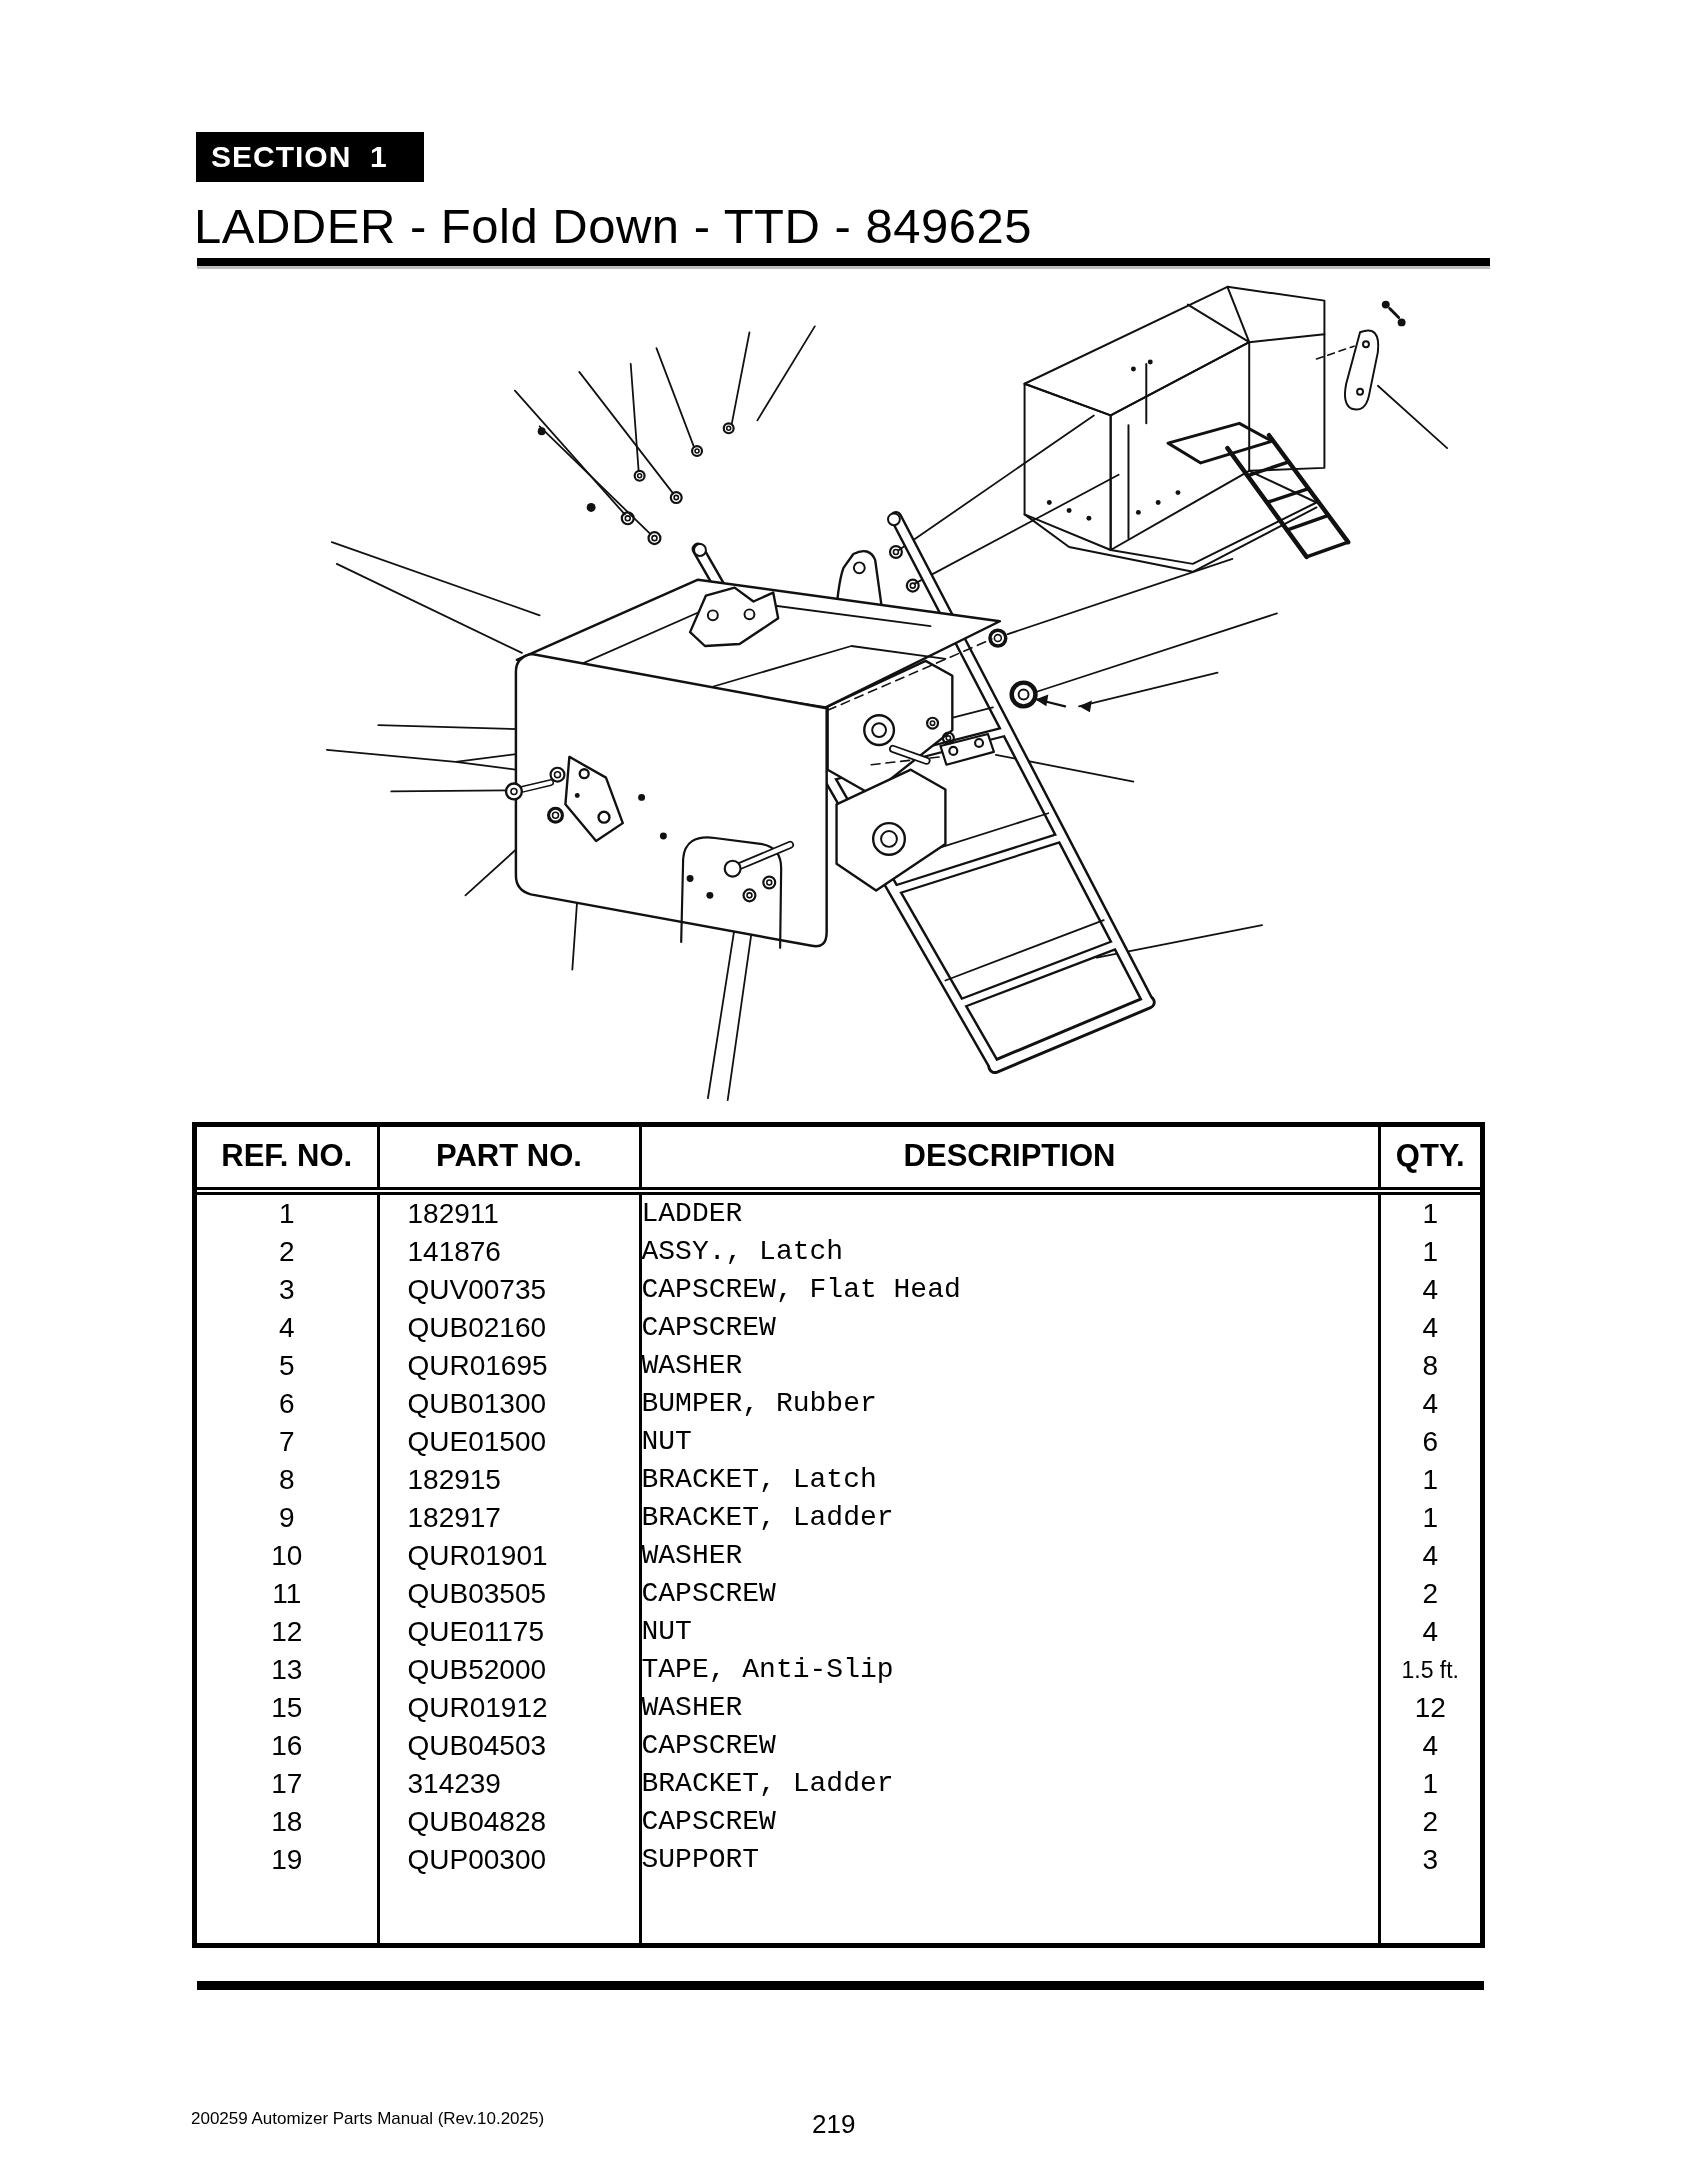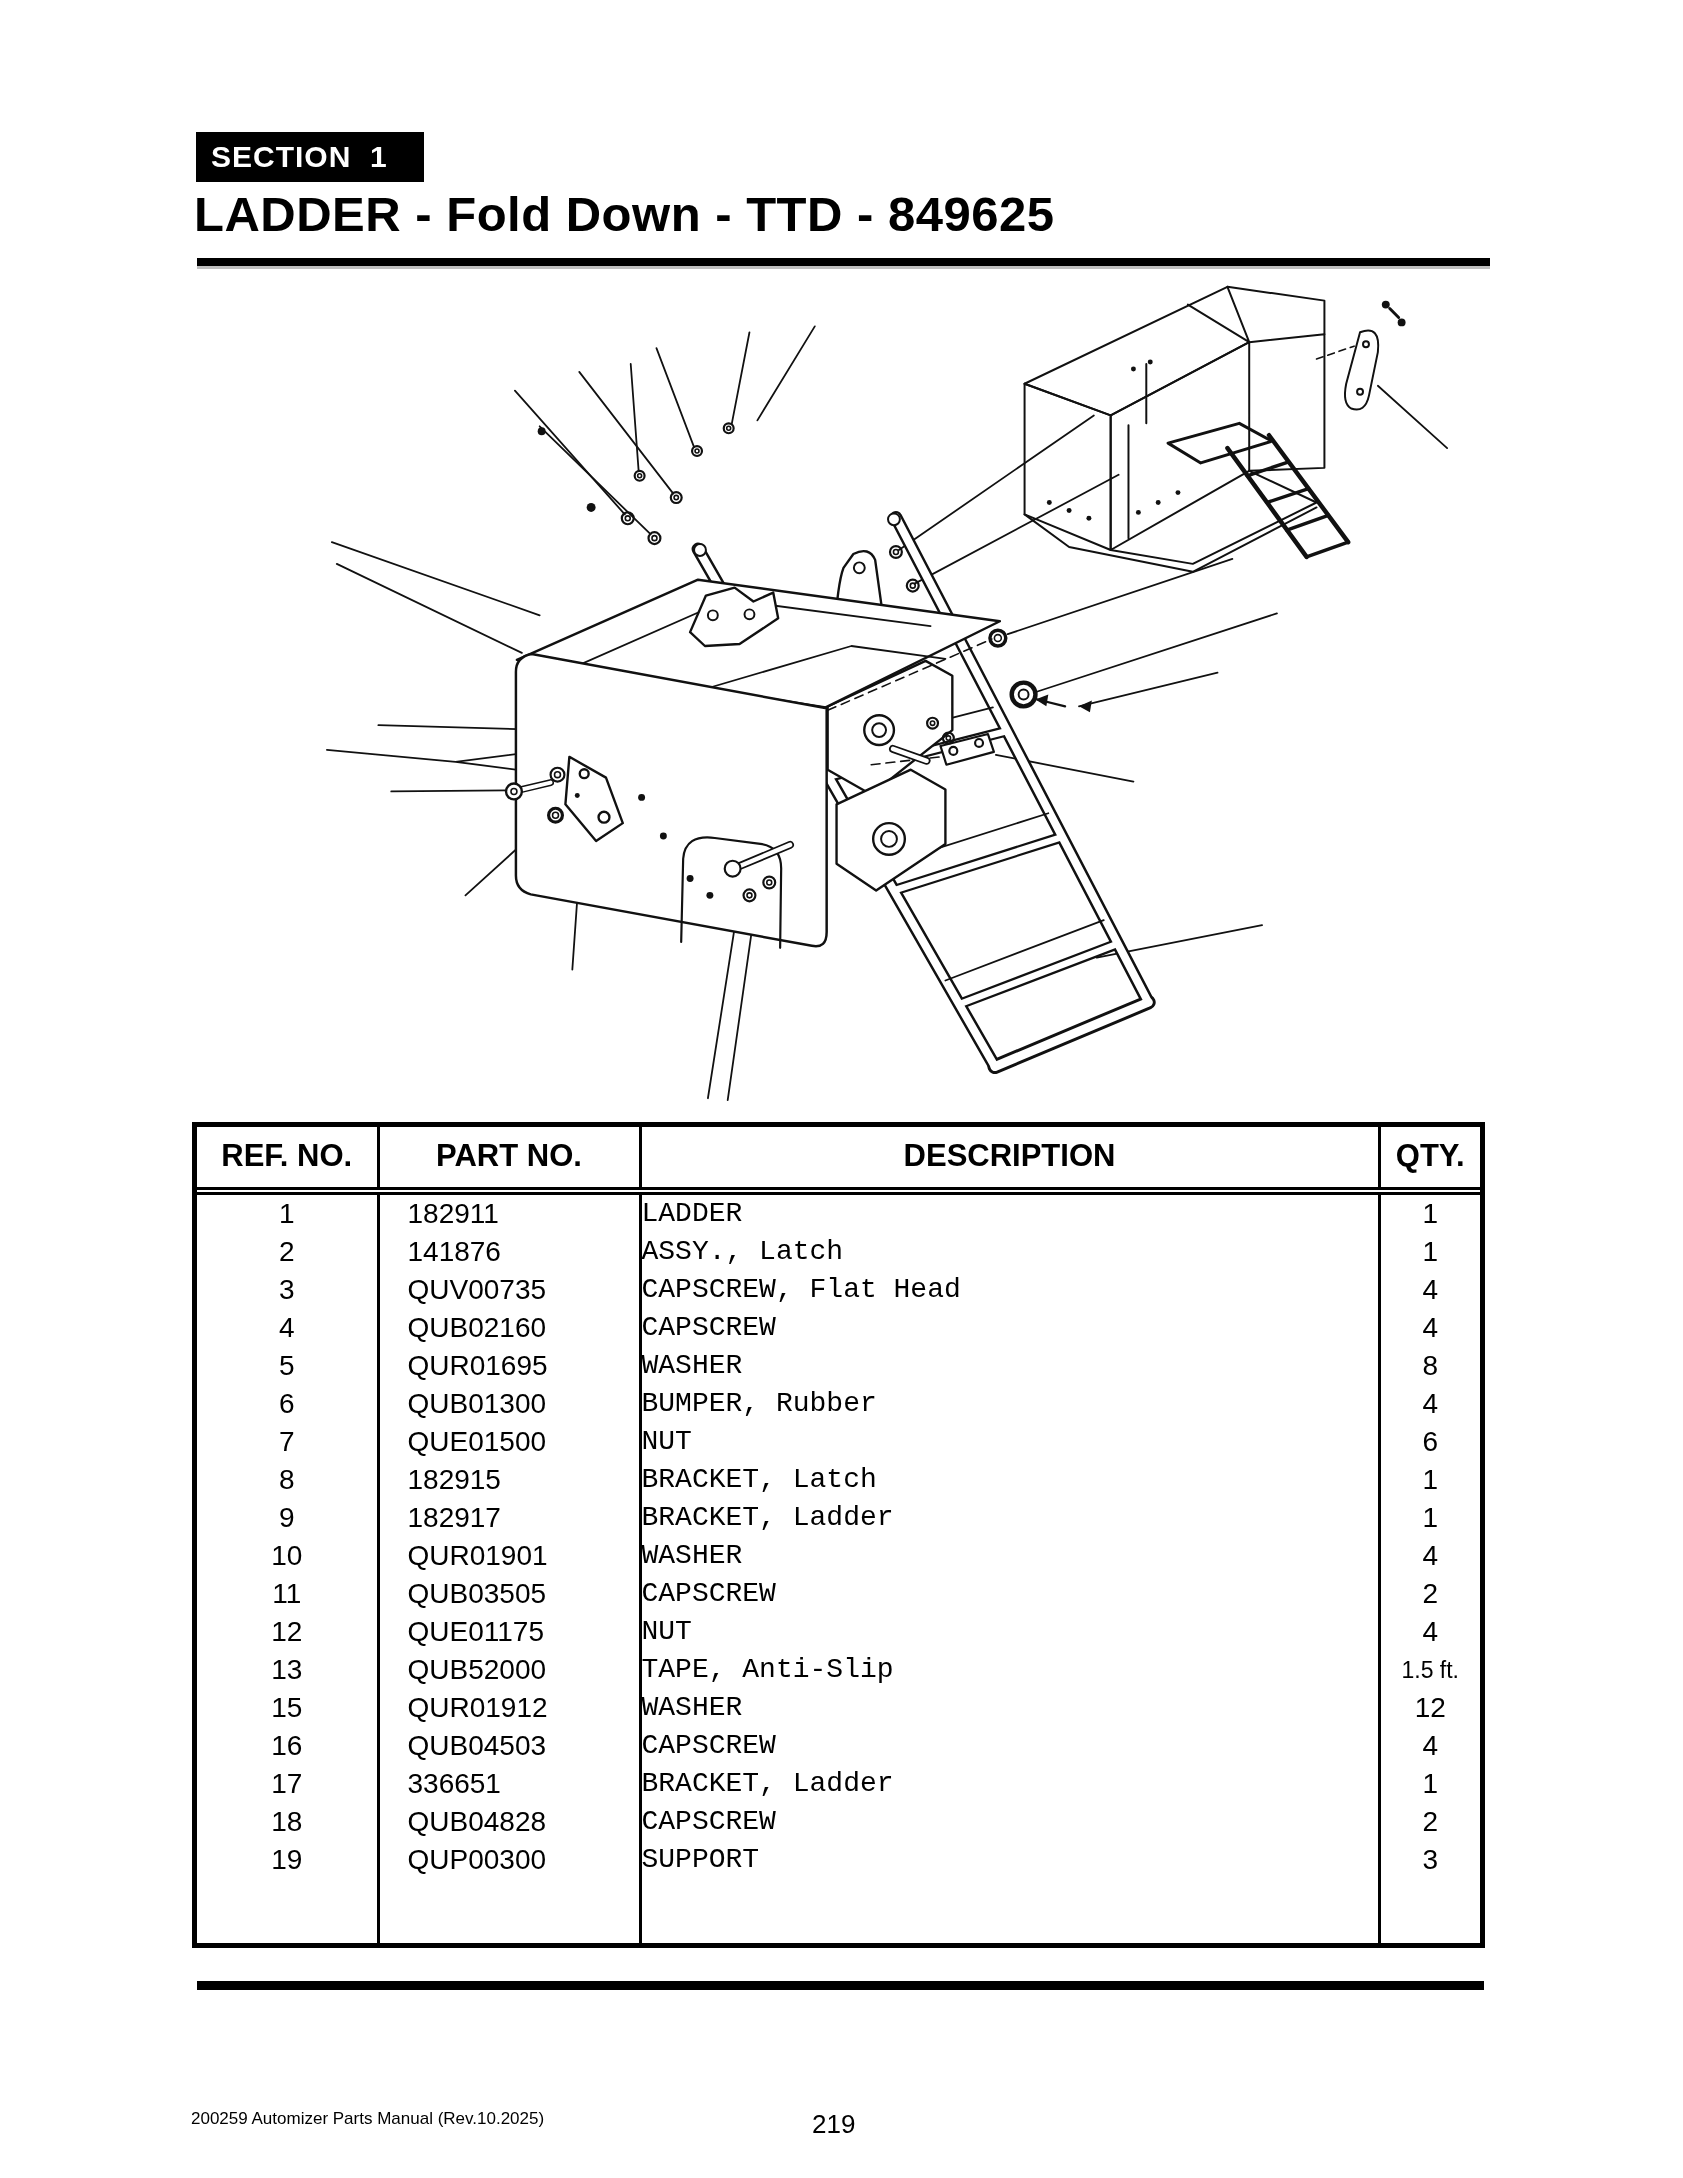--- a/index.html
+++ b/index.html
@@ -7,22 +7,22 @@
     width:1683px;height:2178px;position:relative;background:#ffffff;
     font-family:"Liberation Sans",sans-serif;color:#000;overflow:hidden;
   }
   .section-box{
     position:absolute;left:196px;top:132px;width:228px;height:50px;
     background:#000;color:#fff;display:flex;align-items:center;
     padding-left:15px;box-sizing:border-box;
     font-size:30px;font-weight:bold;white-space:pre;letter-spacing:1px;
   }
   .page-title{
-    position:absolute;left:194px;top:186px;
-    font-size:49px;font-weight:bold;letter-spacing:0.5px;white-space:nowrap;
+    position:absolute;left:194px;top:198px;
+    font-size:49px;font-weight:normal;letter-spacing:0.5px;white-space:nowrap;
   }
   .title-rule{
     position:absolute;left:197px;top:258px;width:1293px;height:8px;background:#000;
     box-shadow:0 3px 0 rgba(0,0,0,0.25);
   }
   .diagram{position:absolute;left:0;top:265px;width:1683px;height:856px;}
   .parts-wrap{
     position:absolute;left:192px;top:1122px;width:1293px;height:826px;
     border:5px solid #000;box-sizing:border-box;
   }
@@ -381,21 +381,21 @@
           <td>12</td>
         </tr>
         <tr>
           <td>16</td>
           <td>QUB04503</td>
           <td>CAPSCREW</td>
           <td>4</td>
         </tr>
         <tr>
           <td>17</td>
-          <td>336651</td>
+          <td>314239</td>
           <td>BRACKET, Ladder</td>
           <td>1</td>
         </tr>
         <tr>
           <td>18</td>
           <td>QUB04828</td>
           <td>CAPSCREW</td>
           <td>2</td>
         </tr>
         <tr>

